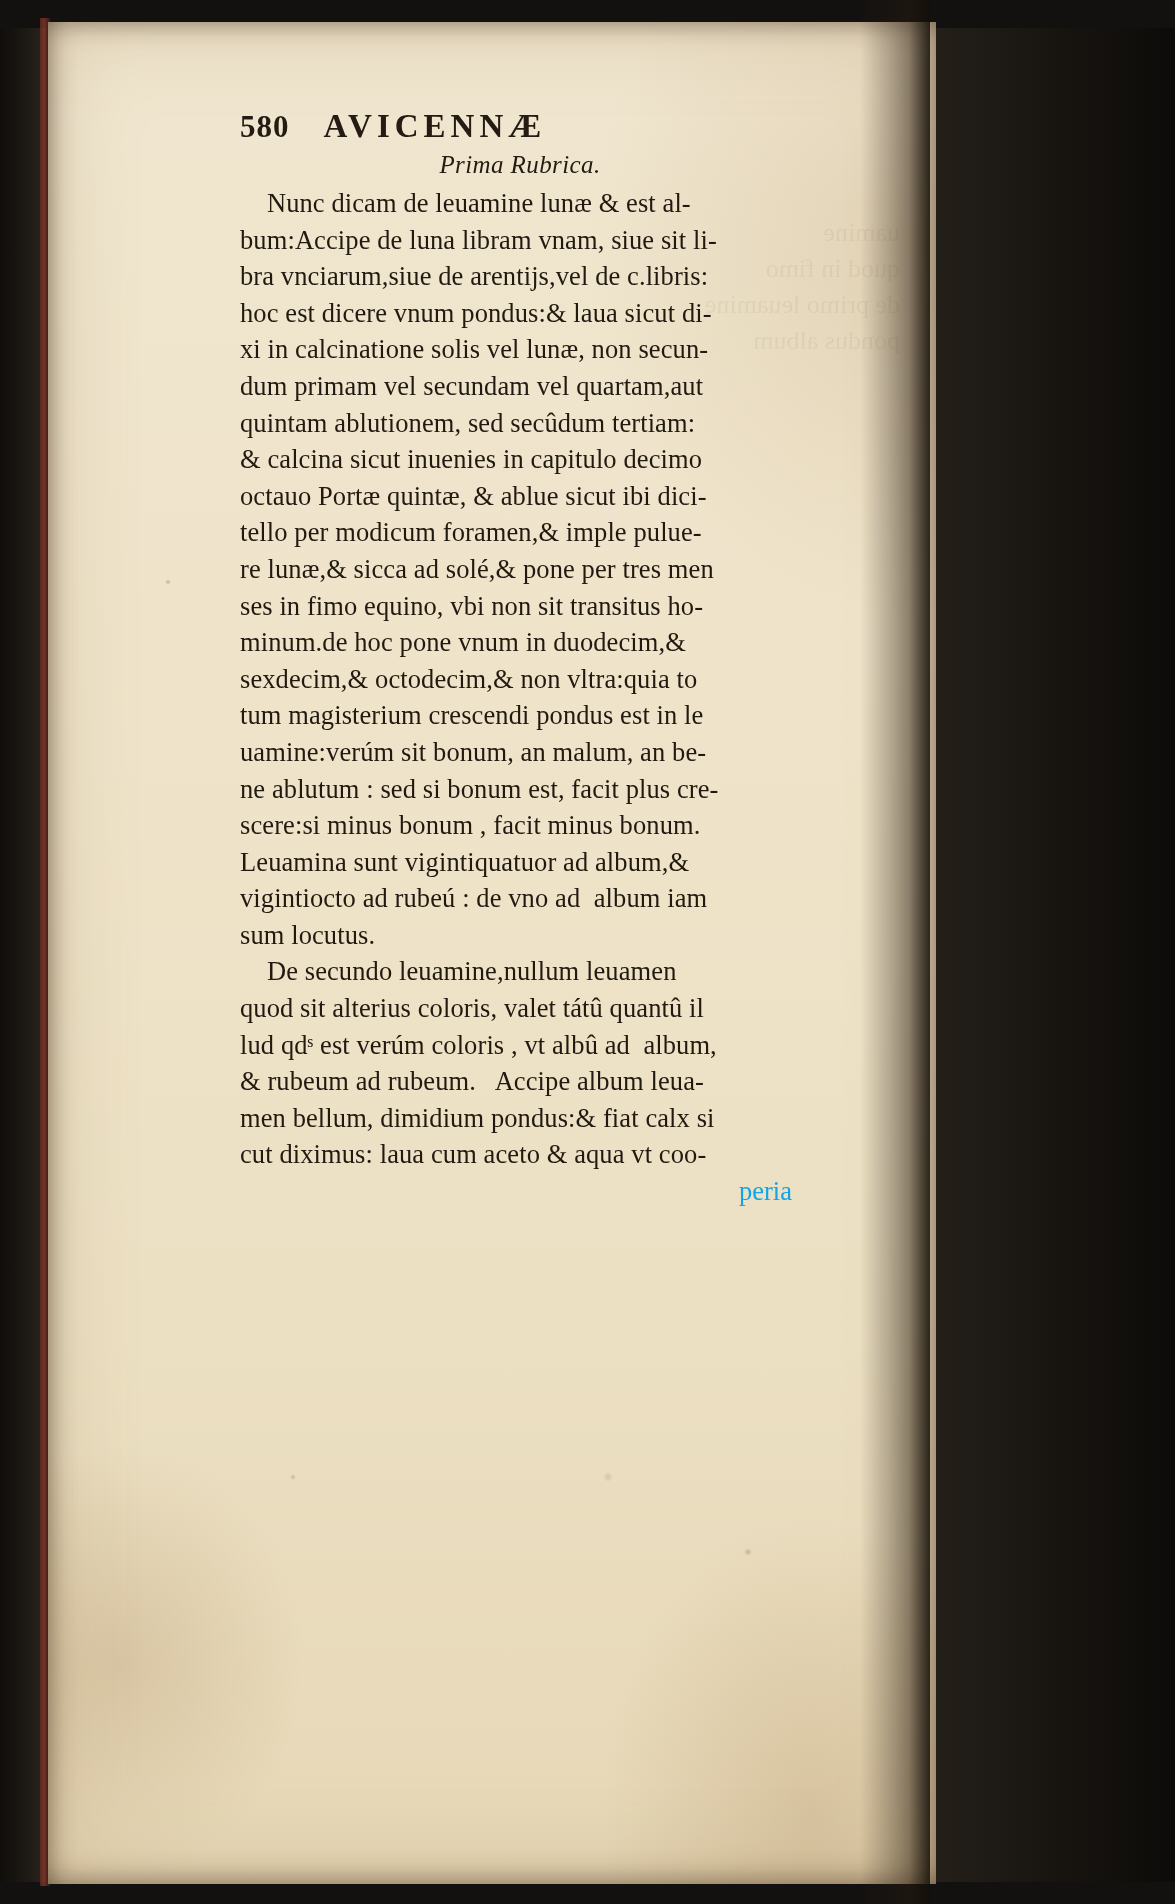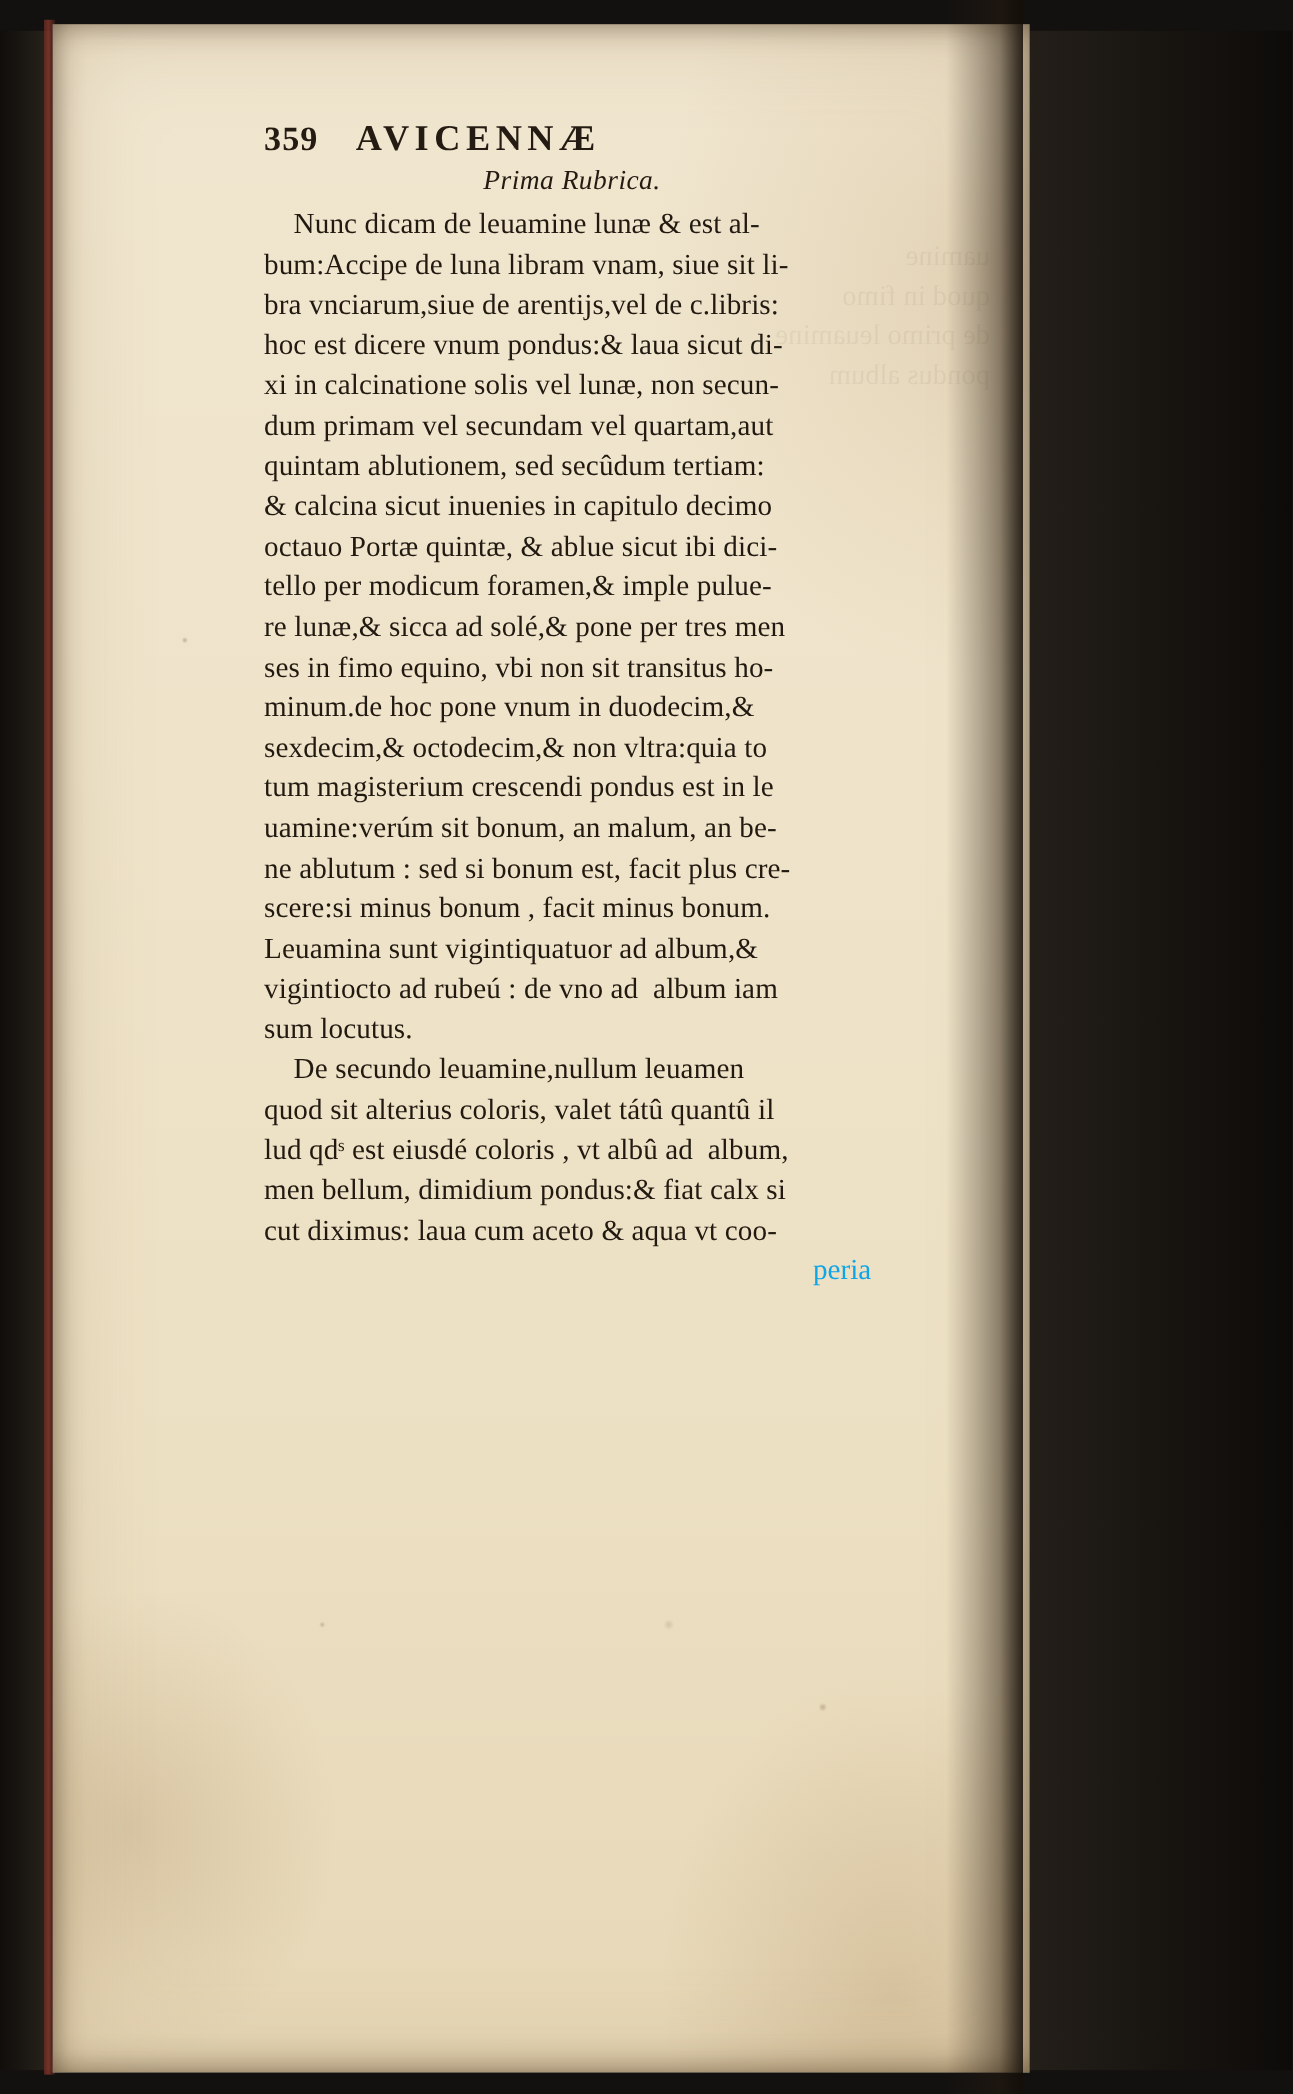--- a/index.html
+++ b/index.html
@@ -186,21 +186,21 @@
   <div class="spine-shadow"></div>
 
   <div class="showthrough">uamine
 quod in fimo
 de primo leuamine
 pondus album</div>
 
   <div class="textblock">
 
     <div class="header-row">
-      <span class="folio">359</span>
+      <span class="folio">580</span>
       <span class="running-title">AVICENNÆ</span>
     </div>
 
     <div class="section-head">Prima Rubrica.</div>
 
     <div>
       <div class="body-line">    Nunc dicam de leuamine lunæ &amp; est al-</div>
       <div class="body-line">bum:Accipe de luna libram vnam, siue sit li-</div>
       <div class="body-line">bra vnciarum,siue de arentijs,vel de c.libris:</div>
       <div class="body-line">hoc est dicere vnum pondus:&amp; laua sicut di-</div>
@@ -220,20 +220,21 @@
       <div class="body-line">scere:si minus bonum , facit minus bonum.</div>
       <div class="body-line">Leuamina sunt vigintiquatuor ad album,&amp;</div>
       <div class="body-line">vigintiocto ad rubeú : de vno ad  album iam</div>
       <div class="body-line">sum locutus.</div>
     </div>
 
 
     <div>
       <div class="body-line">    De secundo leuamine,nullum leuamen</div>
       <div class="body-line">quod sit alterius coloris, valet tátû quantû il</div>
-      <div class="body-line">lud qdˢ est eiusdé coloris , vt albû ad  album,</div>
+      <div class="body-line">lud qdˢ est verúm coloris , vt albû ad  album,</div>
+      <div class="body-line">&amp; rubeum ad rubeum.   Accipe album leua-</div>
       <div class="body-line">men bellum, dimidium pondus:&amp; fiat calx si</div>
       <div class="body-line">cut diximus: laua cum aceto &amp; aqua vt coo-</div>
       <div class="tail-line">peria</div>
     </div>
 
   </div>
 </div>
 
 </body></html>

